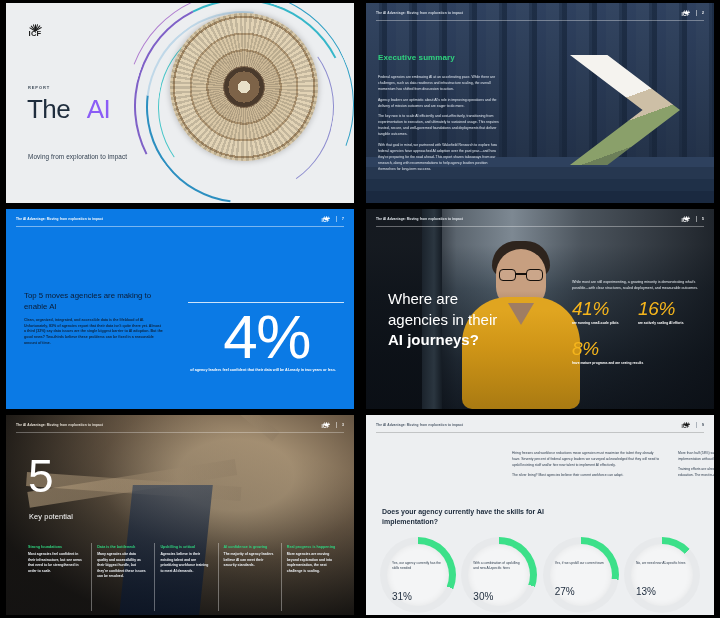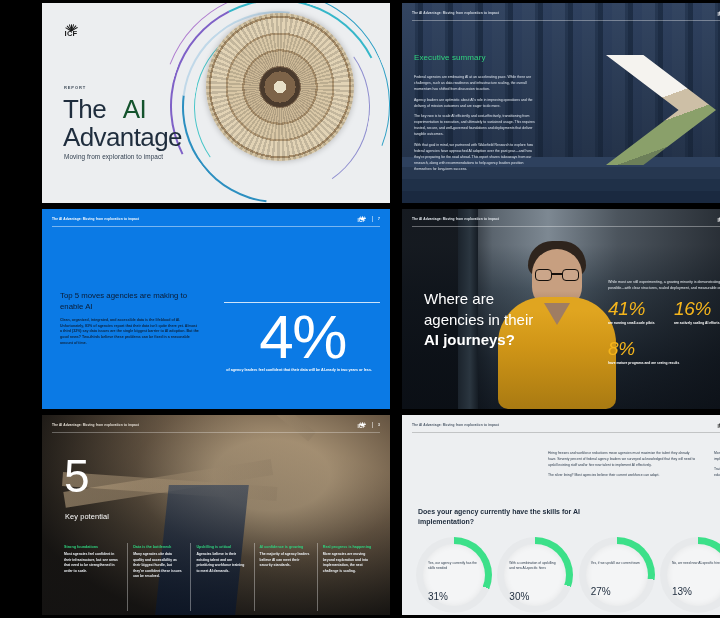--- a/index.html
+++ b/index.html
@@ -7,21 +7,20 @@
     width: 720px; height: 618px;
     background: #000;
     font-family: "Liberation Sans", sans-serif;
     overflow: hidden;
   }
   .grid {
     width: 720px; height: 618px;
     display: grid;
     grid-template-columns: 360px 360px;
     grid-template-rows: 206px 206px 206px;
-    padding-left: 36px;
   }
   .cell { position: relative; overflow: hidden; padding: 3px 6px 3px 6px; }
   .cell.right { padding-left: 6px; }
   .slide {
     position: relative; width: 100%; height: 100%;
     overflow: hidden;
   }
 
   
   .sl-header {
@@ -56,21 +55,21 @@
   .s1 .cover-logo { position: absolute; left: 20px; top: 18px; color: #1b1b1b; }
   .s1 .eyebrow {
     position: absolute; left: 22px; top: 82px;
     font-size: 4px; letter-spacing: .9px; font-weight: 700; color: #3f4b59;
   }
   .s1 .title {
     position: absolute; left: 21px; top: 92px;
     font-size: 26px; line-height: 1.08; font-weight: 300; color: #1f2d3d;
     letter-spacing: -.6px;
   }
-  .s1 .title .ai { color: #14532d; margin-left: 10px; }
+  .s1 .title .ai { color: #8b5cf6; margin-left: 10px; }
   .s1 .subtitle {
     position: absolute; left: 22px; top: 150px;
     font-size: 6.4px; color: #2f3d4d; font-weight: 400; letter-spacing: .1px;
   }
   
   .dome-wrap {
     position: absolute; right: -10px; top: -18px; width: 240px; height: 240px;
   }
   .dome {
     position: absolute; left: 46px; top: 28px; width: 148px; height: 148px;
@@ -112,21 +111,21 @@
     position: absolute; left: 0; right: 0; bottom: 0; height: 46px;
     background: linear-gradient(180deg, #2e415e 0 22%, #263750 22% 48%, #1f3048 48% 75%, #1a2940 75% 100%);
   }
   .s2 .chev {
     position: absolute; right: 34px; top: 52px; width: 110px; height: 110px;
     clip-path: polygon(0 0, 34% 0, 100% 50%, 34% 100%, 0 100%, 66% 50%);
     background: linear-gradient(160deg, #f5f3ef 0 42%, #cdbfa6 42% 58%, #8aa06a 58% 76%, #6c7f59 76% 100%);
   }
   .panel { position: absolute; }
   .s2 .panel { left: 12px; top: 50px; width: 126px; }
-  .s2 h2 { color: #2fd27e; font-size: 8px; font-weight: 400; margin-bottom: 12px; letter-spacing: .1px; }
+  .s2 h2 { color: #2fd27e; font-size: 8px; font-weight: 700; margin-bottom: 12px; letter-spacing: .1px; }
   .s2 p { color: #dfe6ef; font-size: 3.5px; line-height: 1.72; margin-bottom: 4.5px; }
 
   
   .s3 { background: #0b7ae5; }
   .s3 .panel { left: 18px; top: 82px; width: 140px; }
   .s3 h2 { color: #0b1b33; font-size: 7.8px; font-weight: 400; line-height: 1.4; margin-bottom: 5px; }
   .s3 p { color: #0d2540; font-size: 3.6px; line-height: 1.62; font-weight: 600; }
   .s3 .rule { position: absolute; left: 182px; top: 93px; width: 156px; height: 1px; background: rgba(255,255,255,.8); }
   .s3 .bignum {
     position: absolute; left: 178px; top: 92px; width: 165px;
@@ -290,21 +289,20 @@
           <i style="transform:rotate(0deg);background:#1b1b1b"></i>
           <i style="transform:rotate(18deg);background:#1b1b1b"></i>
           <i style="transform:rotate(40deg);background:#1b1b1b"></i>
           <i style="transform:rotate(60deg);background:#1b1b1b"></i>
         </span>
         <span class="word" style="color:#1b1b1b">ICF</span>
       </div>
       <div class="eyebrow">REPORT</div>
       <div class="title">
         <span>The </span><span class="ai">AI</span><br>
-        <span>Advantage</span>
       </div>
       <div class="subtitle">Moving from exploration to impact</div>
     </div>
   </div>
 
   <div class="cell right">
     <div class="slide s2">
       <div class="bg-cols"></div>
       <div class="bg-steps"></div>
       <div class="chev"></div>

